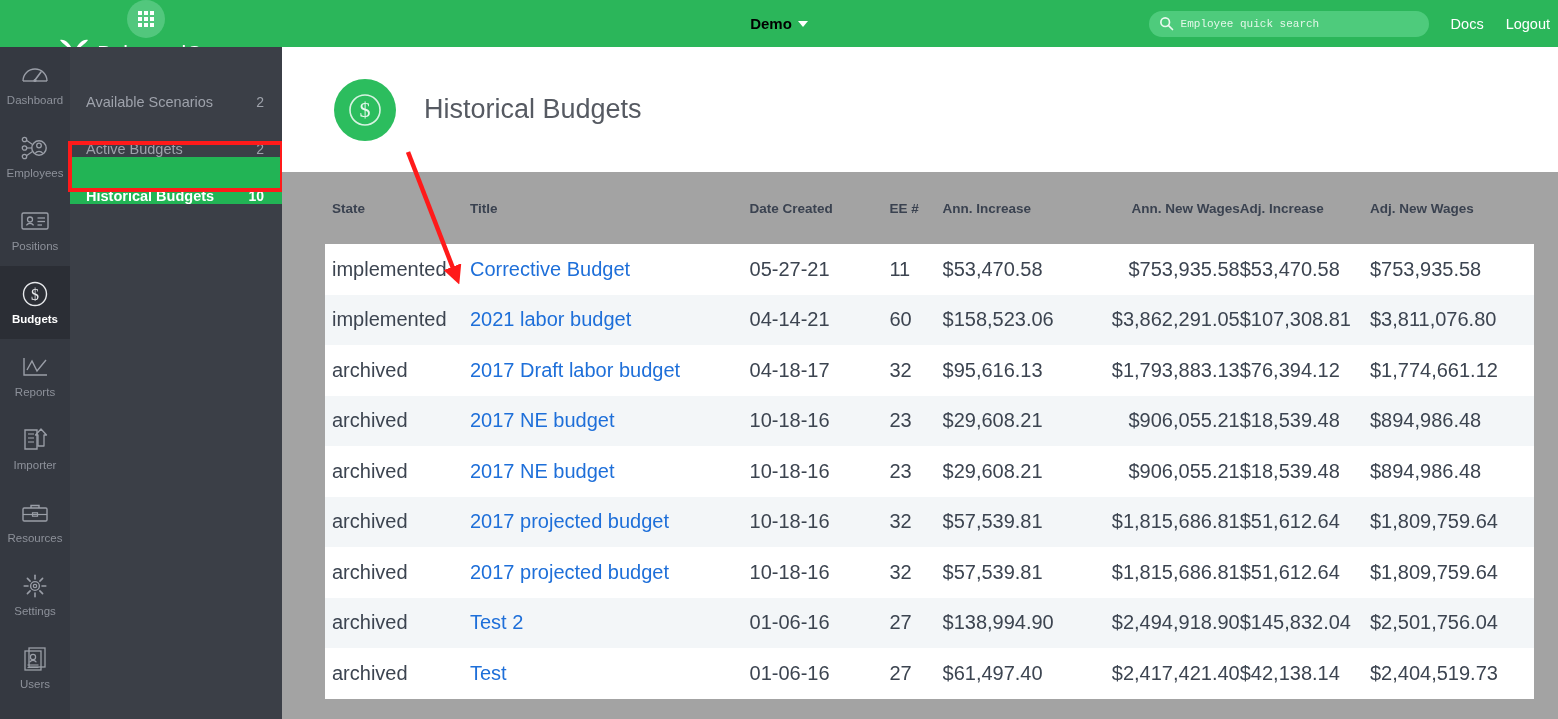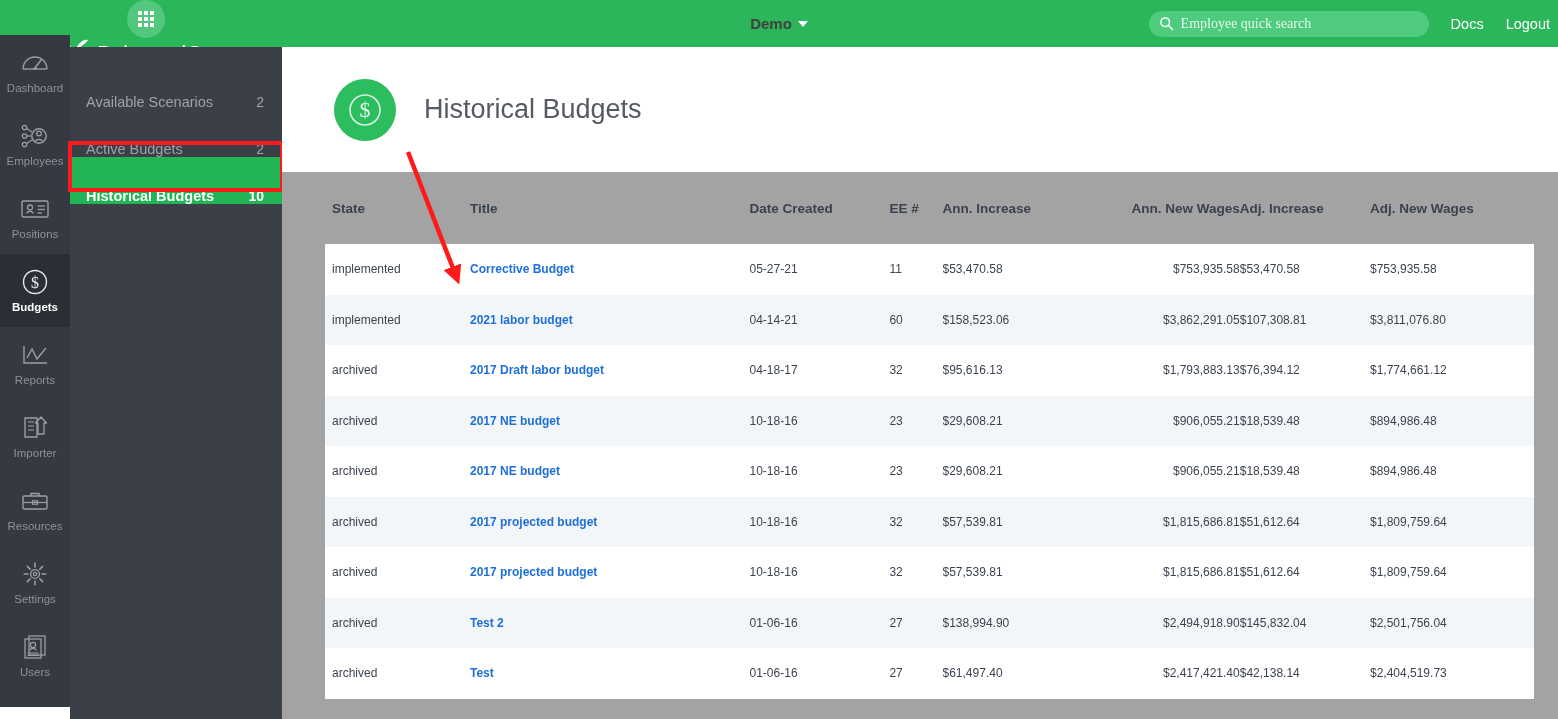--- a/index.html
+++ b/index.html
@@ -31,46 +31,46 @@
   .brand-text { margin-left: 8px; color: #fff; font-size: 21px; letter-spacing: .2px; white-space: nowrap; }
   .brand-text b { font-weight: 700; }
   .brand-text span.light { font-weight: 400; }
 
   .topbar-center {
     position: absolute; left: 0; right: 0; top: 0; height: 47px;
     display: flex; align-items: center; justify-content: center;
     pointer-events: none;
   }
   .demo-menu {
-    color: #404040; font-size: 15px; font-weight: 700; display: flex; align-items: center; gap: 6px;
+    color: #000000; font-size: 15px; font-weight: 700; display: flex; align-items: center; gap: 6px;
     pointer-events: auto; cursor: pointer; justify-content: flex-end;
   }
   .caret-down { width: 0; height: 0; border-left: 5px solid transparent; border-right: 5px solid transparent; border-top: 6px solid #fff; display: inline-block; }
 
   .topbar-right {
     position: absolute; right: 0; top: 0; height: 47px;
     display: flex; align-items: center; gap: 22px; padding-right: 8px;
   }
   .search-wrap {
     width: 280px; height: 26px; border-radius: 13px;
     background: #4ecb7c;
     display: flex; align-items: center; padding: 0 10px;
   }
   .search-icon { width: 15px; height: 15px; flex-shrink: 0; margin-right: 7px; }
   .search-input {
     border: none; outline: none; background: transparent;
-    color: #000000; font-size: 14px; font-family: Liberation Serif, serif;
+    color: #000000; font-size: 11px; font-family: Liberation Mono, monospace;
     width: 100%;
   }
   .search-input::placeholder { color: #e4f7ea; opacity: 1; }
   .topbar-link { color: #fff; font-size: 14.5px; font-weight: 400; text-decoration: none; white-space: nowrap; cursor: pointer; }
 
   
   .rail {
-    position: absolute; top: 35px; left: 0; width: 70px; height: 672px;
+    position: absolute; top: 47px; left: 0; width: 70px; height: 672px;
     background: #353941;
   }
   .rail-item {
     height: 73px; display: flex; flex-direction: column; align-items: center; justify-content: center;
     cursor: pointer; gap: 5px;
   }
   .rail-item .ri-icon { width: 30px; height: 28px; display: flex; align-items: center; justify-content: center; }
   .rail-item .ri-label { font-size: 11.5px; color: #8d919a; white-space: nowrap; }
   .rail-item.active { background: #2b2e35; }
   .rail-item.active .ri-label { color: #ffffff; font-weight: 700; }
@@ -118,25 +118,25 @@
   .table-head {
     display: flex; align-items: center; height: 72px;
     padding: 0 0 0 0;
   }
   .table-head .th {
     font-size: 13.5px; font-weight: 700; color: #3a4250; white-space: nowrap;
   }
   .rows { }
   .row {
     display: flex; align-items: center; height: 50.5px;
-    background: #ffffff; color: #3c4450; font-size: 12px;
+    background: #ffffff; color: #3c4450; font-size: 20px;
   }
   .row.alt { background: #f3f6f8; }
   .row .td { white-space: nowrap; overflow: hidden; }
-  .row .td.title a { color: #1e6fd9; font-weight: 700; text-decoration: none; cursor: pointer; }
+  .row .td.title a { color: #1e6fd9; font-weight: 400; text-decoration: none; cursor: pointer; }
 
   
   .c-state { width: 150px; padding-left: 7px; }
   .c-title { width: 270px; }
   .c-date  { width: 145px; margin-left: 19px; }
   .c-ee    { width: 55px; }
   .c-ann-inc  { width: 140px; }
   .c-ann-wage { width: 168px; text-align: right; }
   .c-adj-inc  { width: 135px; }
   .c-adj-wage { width: 170px; }

